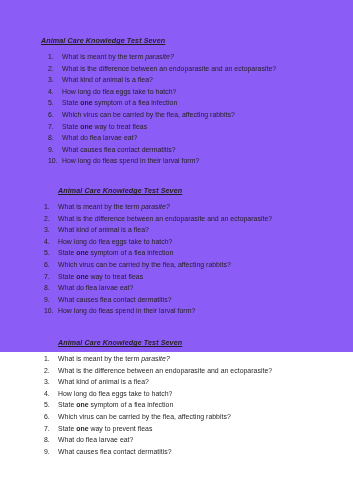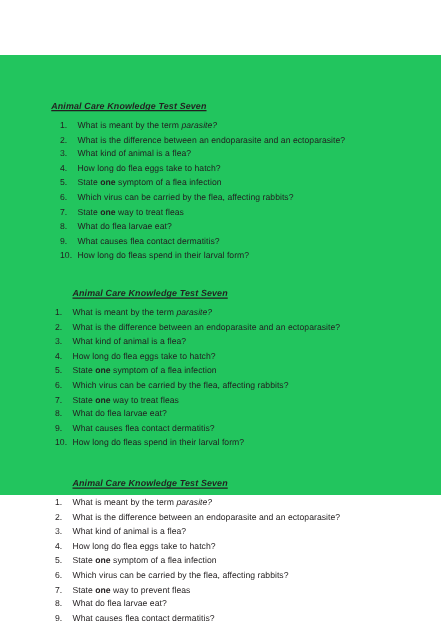--- a/index.html
+++ b/index.html
@@ -12,23 +12,22 @@
     height: 500px;
     overflow: hidden;
     font-family: "Liberation Sans", sans-serif;
     color: #231f20;
     -webkit-font-smoothing: antialiased;
   }
   .page {
     position: relative;
     width: 353px;
     height: 352px;
-    background: #22c55e;
+    background: #8b5cf6;
     box-sizing: border-box;
-    margin-top: 44px;
   }
   .block {
     position: absolute;
     left: 0;
     right: 0;
   }
   #block-1 { top: 36px; }
   #block-2 { top: 186px; }
   #block-3 { top: 338px; }
 

